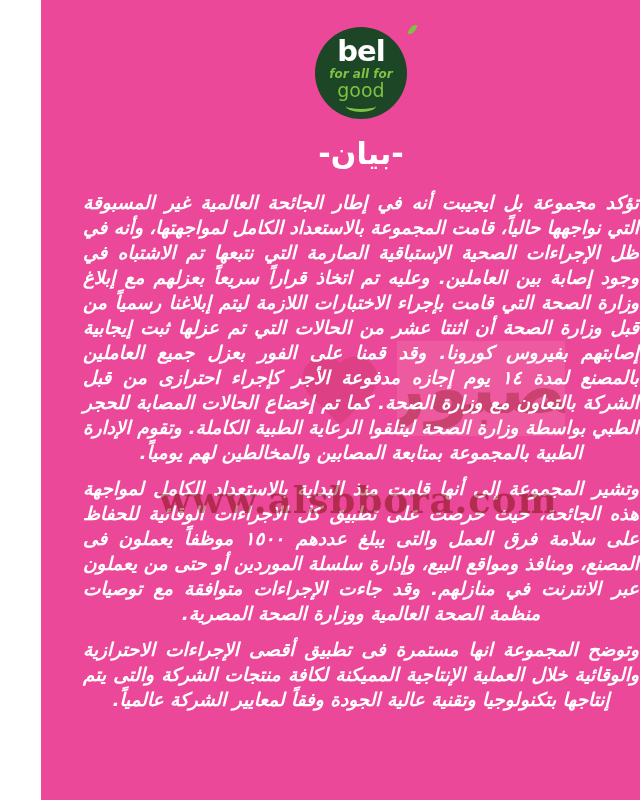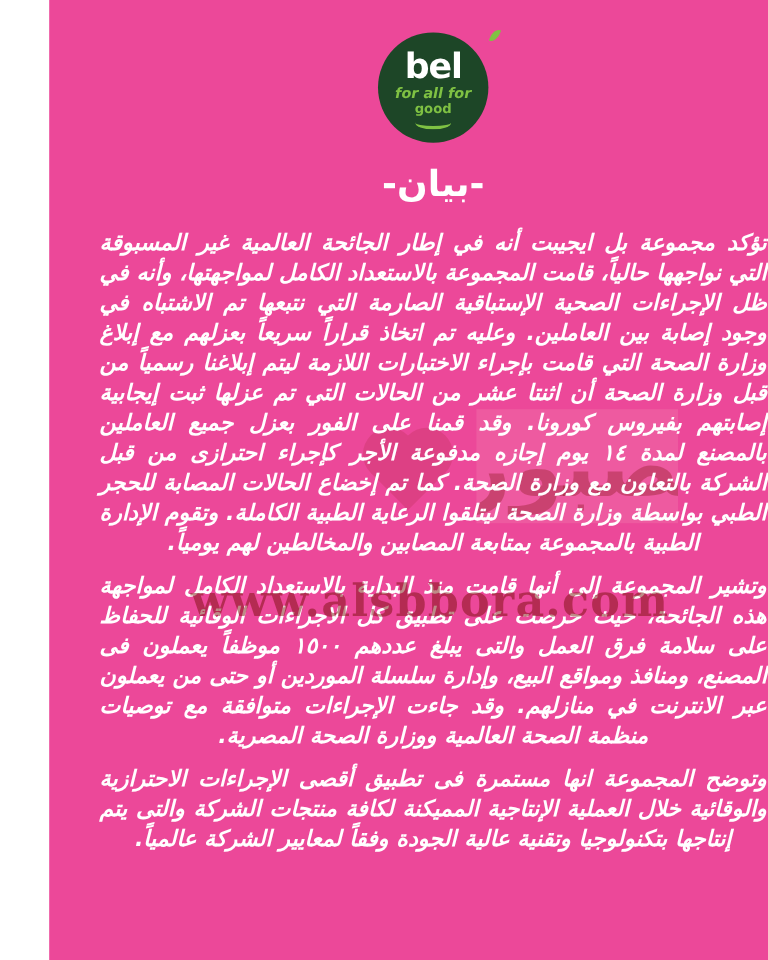--- a/index.html
+++ b/index.html
@@ -22,21 +22,21 @@
   .logo-bel {
     color:#ffffff; font-size:29px; font-weight:bold; line-height:1;
     position:relative; letter-spacing:-1px; margin-top:3px;
   }
   .logo-leaf {
     position:absolute; right:-9px; top:-3px;
     width:7px; height:11px; background:#7fc143;
     border-radius:90% 0 90% 0; transform:rotate(18deg);
   }
   .logo-tag1 { color:#7fc143; font-weight:bold; font-size:12px; line-height:1.15; margin-top:2px;font-style:italic; }
-  .logo-tag2 { color:#7fc143; font-weight:bold; font-size:11px; line-height:1;text-align:right; }
+  .logo-tag2 { color:#7fc143; font-weight:normal; font-size:19px; line-height:1;text-align:right; }
   .logo-smile {
     width:30px; height:9px; margin-top:0px;
     border-bottom:3px solid #7fc143;
     border-radius:0 0 100% 100%;
   }
 
   
   .title {
     position:absolute; top:136px; left:0; width:100%; margin:0;
     text-align:center; color:#ffffff; font-size:30px; font-weight:bold;

